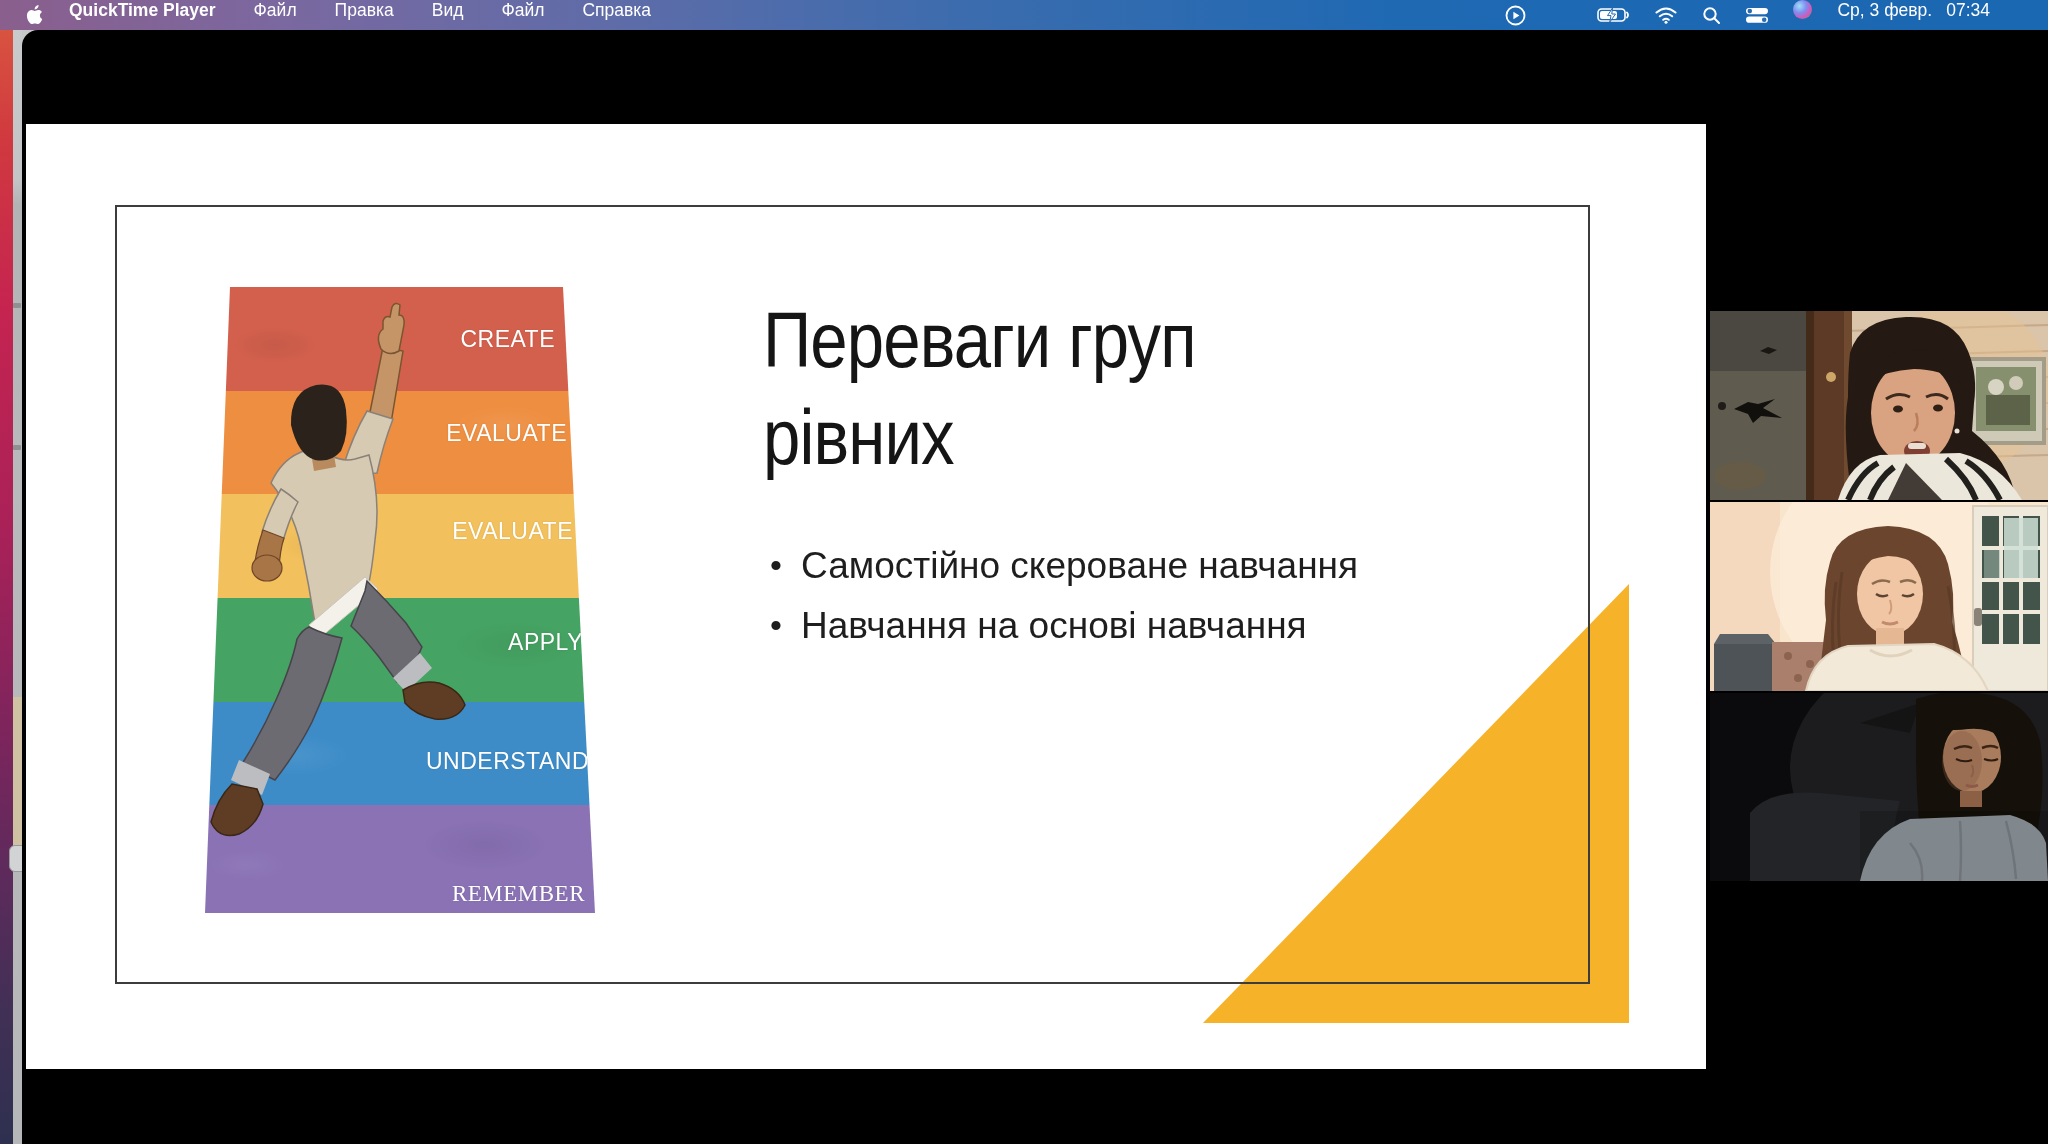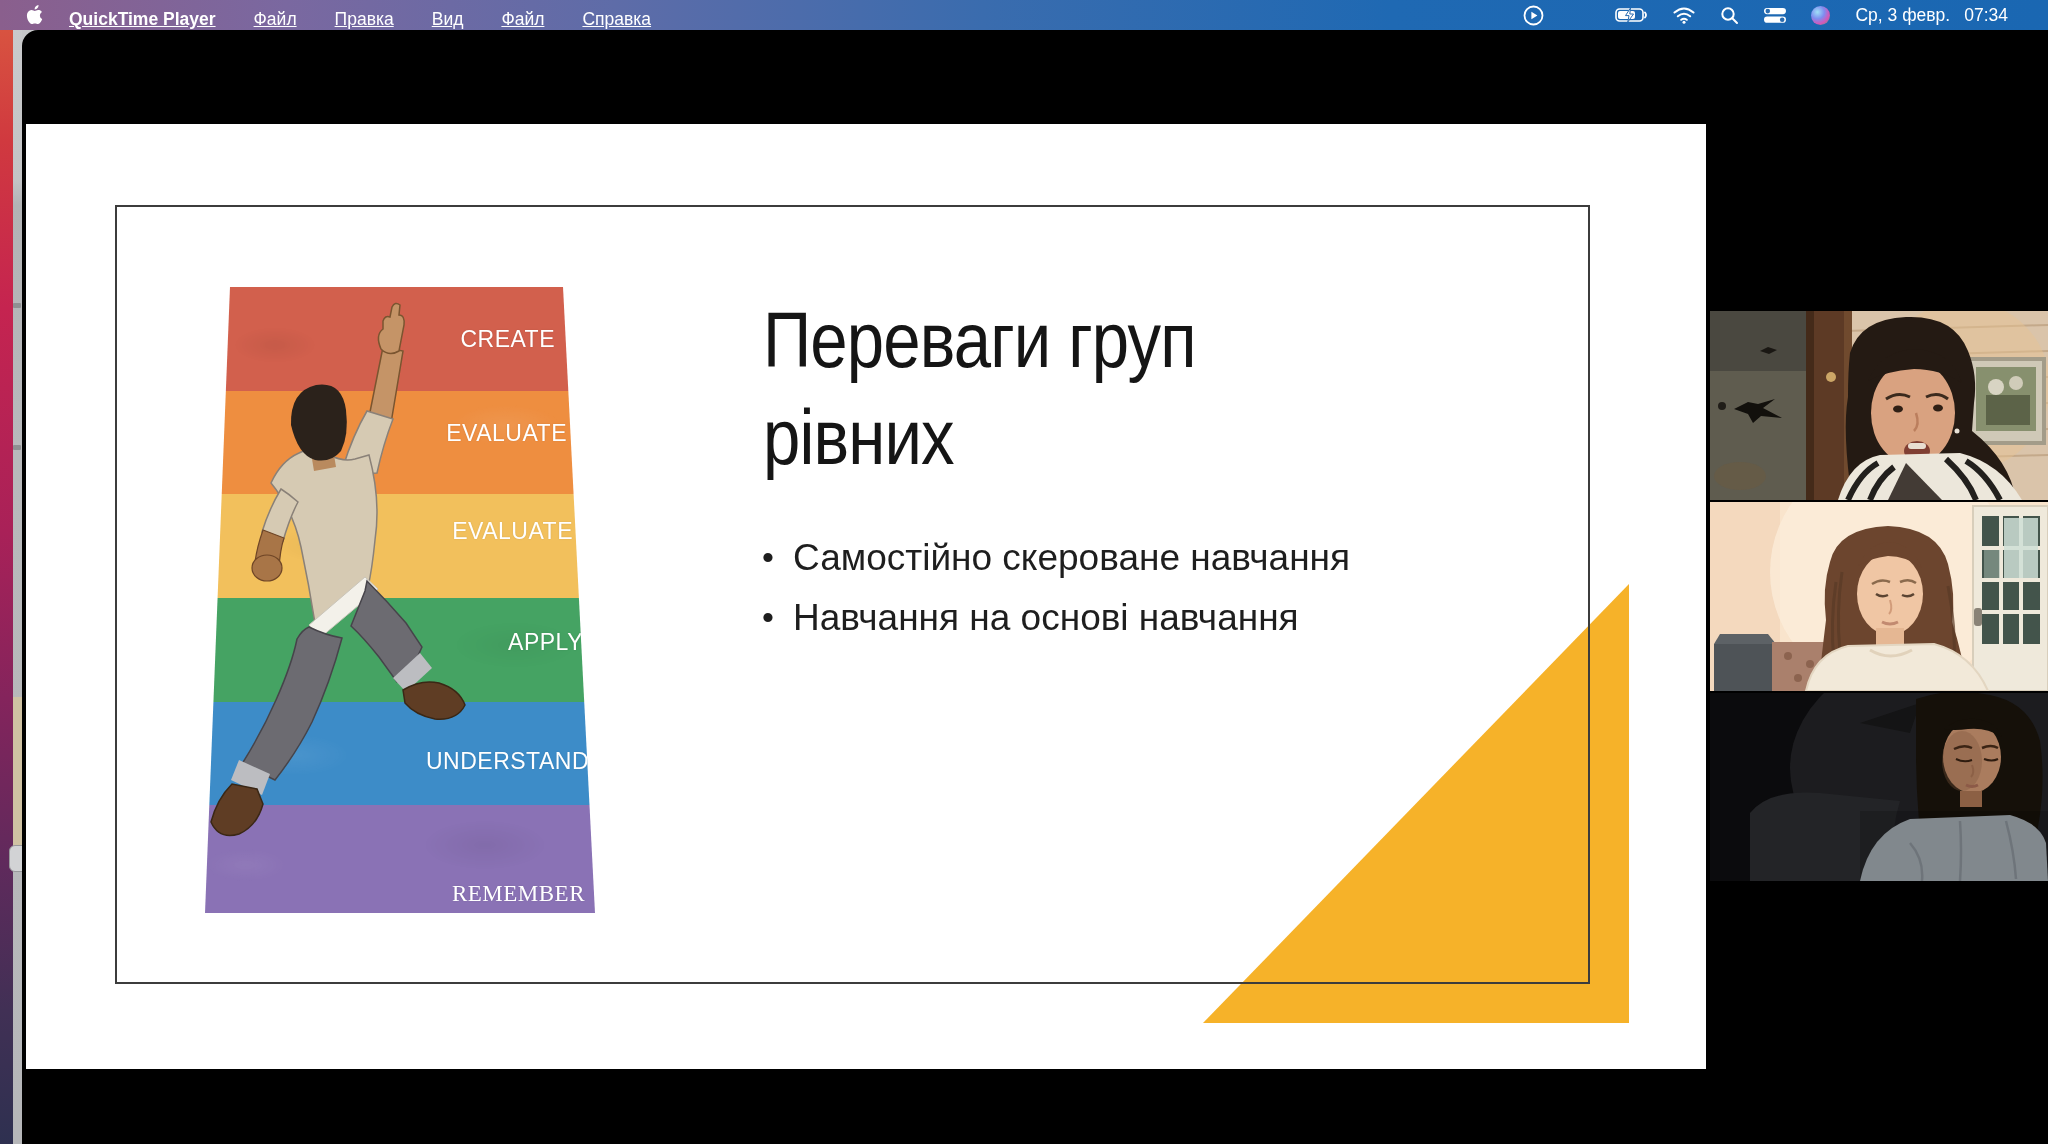--- a/index.html
+++ b/index.html
@@ -3,24 +3,24 @@
 <meta charset="utf-8">
 <style>
   html,body{margin:0;padding:0;background:#000;}
   #screen{position:relative;width:2048px;height:1144px;overflow:hidden;background:#000;
           font-family:"Liberation Sans","DejaVu Sans",sans-serif;}
 
   
   #menubar{position:absolute;left:0;top:0;width:2048px;height:30px;
     background:linear-gradient(90deg,#8a5f8d 0%,#7a68a0 14%,#5e6ca8 30%,#3a6cae 48%,#1f69b3 68%,#1a67b2 100%);
     display:flex;align-items:center;color:#fff;font-size:17.5px;}
-  .mb-left{display:flex;align-items:flex-end;gap:38px;padding-left:26px;text-decoration:underline;}
+  .mb-left{display:flex;align-items:flex-start;gap:38px;padding-left:26px;}
   .mb-left .appname{font-weight:bold;margin-left:-12px;}
   .mb-item{white-space:nowrap;cursor:default;}
-  .mb-right{position:absolute;right:0;top:0;height:30px;display:flex;align-items:center;gap:25px;padding-right:40px;}
+  .mb-right{position:absolute;right:0;top:0;height:30px;display:flex;align-items:flex-start;gap:25px;padding-right:58px;}
   .mb-icon{display:flex;align-items:center;justify-content:center;height:30px;}
   .flag{width:21px;height:14px;border-radius:2px;overflow:hidden;display:inline-block;}
   .flag .b{width:21px;height:7px;background:#2e6fd8;}
   .flag .y{width:21px;height:7px;background:#f7cf46;}
   .siri-orb{width:19px;height:19px;border-radius:50%;
     background:radial-gradient(circle at 34% 32%,#9fe0f7 0%,#7f8df0 38%,#d557b8 66%,#35b56a 100%);}
   .mb-clock{display:flex;gap:14px;}
 
   
   #wallpaper-strip{position:absolute;left:0;top:30px;width:13px;height:1114px;
@@ -33,21 +33,21 @@
   #edge-handle{position:absolute;left:9px;top:845px;width:19px;height:25px;background:#d2d3d5;
     border:1px solid #97989a;border-radius:6px;}
   #qt-window{position:absolute;left:22px;top:30px;width:2026px;height:1114px;background:#000;
     border-top-left-radius:16px;overflow:hidden;}
 
   
   #slide{position:absolute;left:4px;top:94px;width:1680px;height:945px;background:#ffffff;}
   #frame{position:absolute;left:89px;top:81px;width:1471px;height:775px;border:2px solid #3c3c3c;z-index:6;pointer-events:none;}
   #title{position:absolute;left:737px;top:168px;width:700px;font-size:78px;line-height:97px;
     color:#151515;font-weight:300;letter-spacing:-1px;transform:scaleX(.86);transform-origin:left top;}
-  #bullets{position:absolute;left:734px;top:410px;margin:0;padding:0;list-style:none;}
+  #bullets{position:absolute;left:734px;top:410px;margin:8px;padding:0;list-style:none;}
   #bullets li{position:relative;padding-left:33px;font-size:37px;line-height:48px;margin-bottom:12px;color:#1e1e1e;}
   #bullets li::before{content:"•";position:absolute;left:2px;top:-1px;font-size:34px;color:#1e1e1e;}
   #triangle{position:absolute;left:1177px;top:460px;width:426px;height:439px;z-index:5;
     clip-path:polygon(100% 0,100% 100%,0 100%);}
 
   
   #wall{position:absolute;left:179px;top:161px;width:392px;height:630px;
     clip-path:polygon(25px 2px,358px 2px,390px 628px,0px 628px);}
   .stripe{position:absolute;left:0;width:392px;}
   #wall-texture{position:absolute;left:0;top:0;width:392px;height:630px;opacity:.55;z-index:2;

